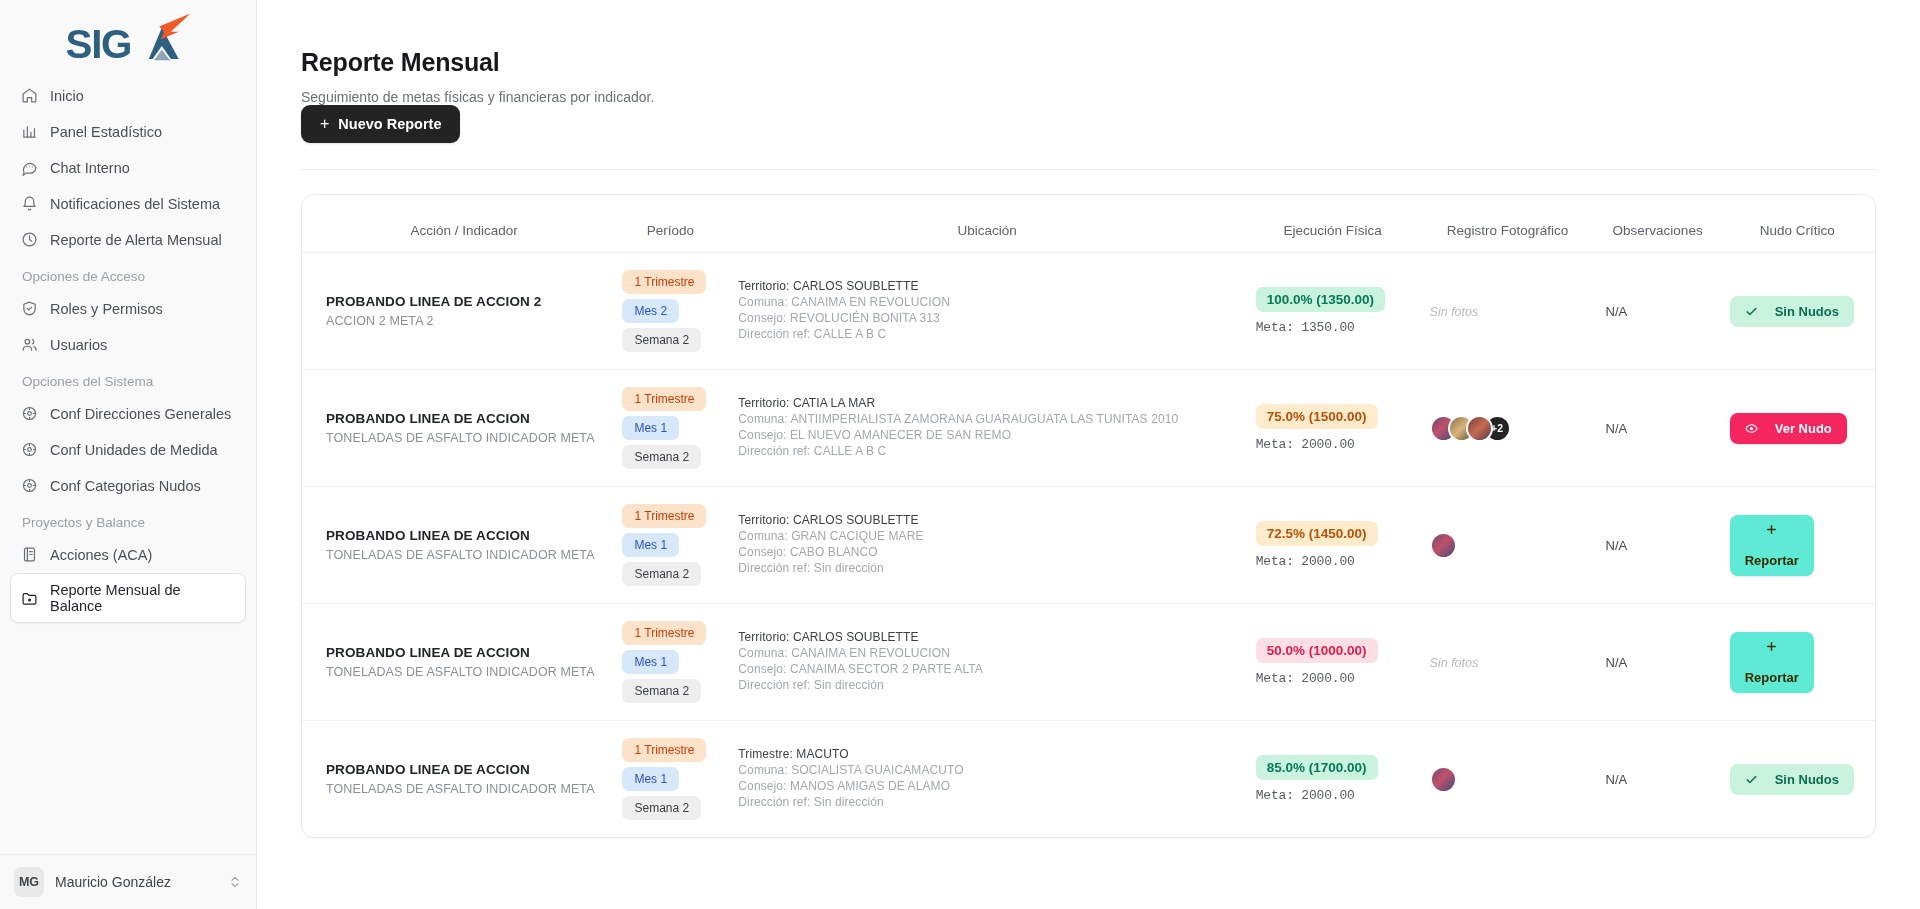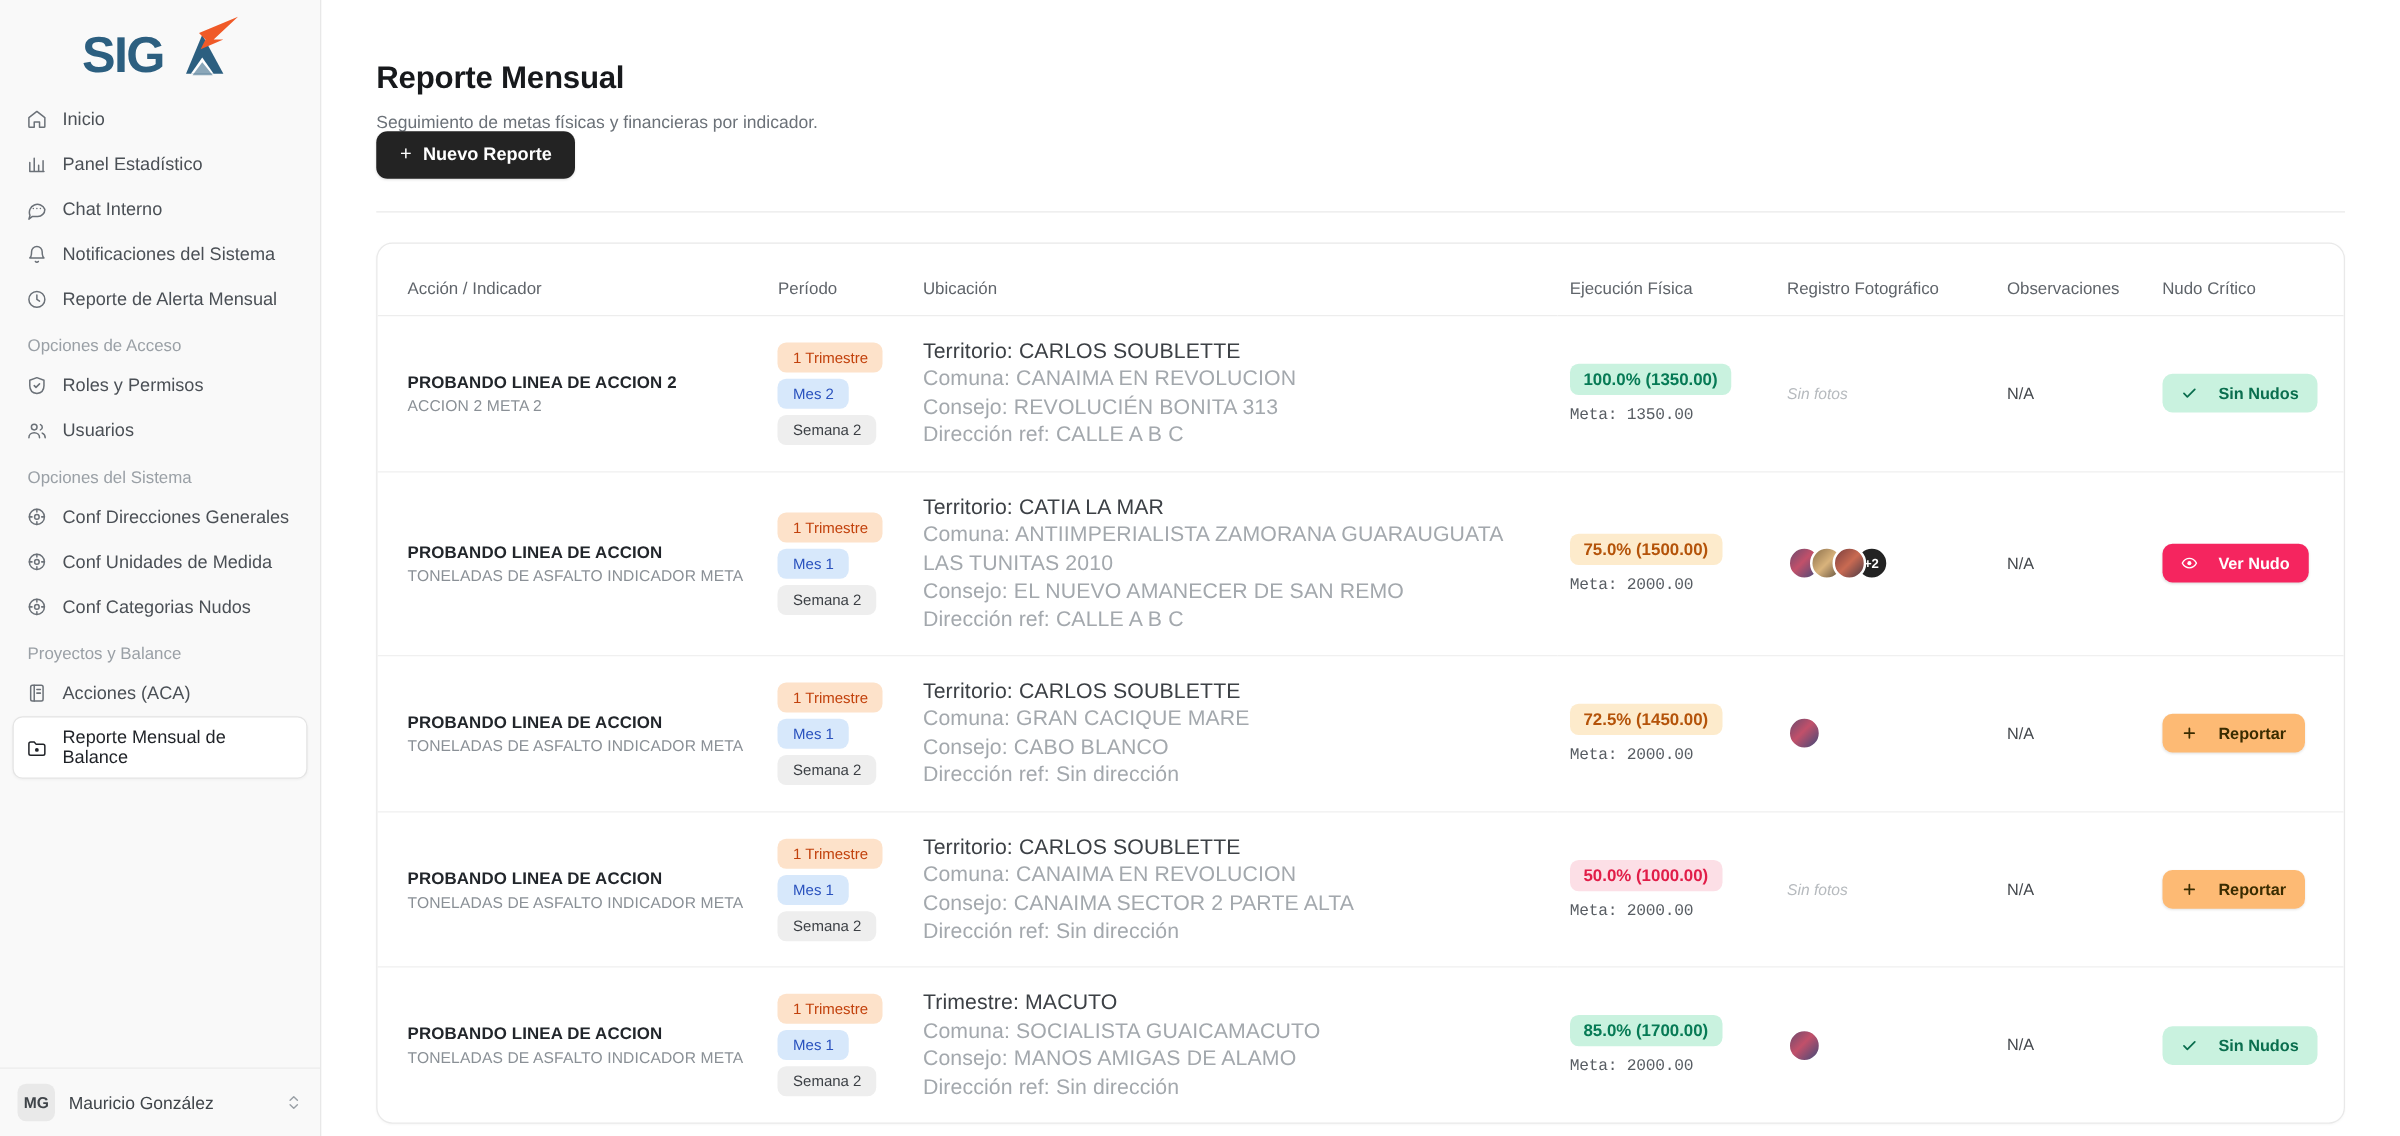--- a/index.html
+++ b/index.html
@@ -95,21 +95,21 @@
   .card {
     margin: 24px 6px 0 6px;
     border: 1px solid #e9e9e9;
     border-radius: 13px;
     background: #fff;
     box-shadow: 0 1px 2px rgba(0,0,0,.03);
     overflow: hidden;
   }
   table { width: 100%; border-collapse: collapse; table-layout: fixed; }
   thead th {
-    text-align: left;
+    text-align: center;
     font-size: 13.5px; font-weight: 400; color: #5f646a;
     padding: 28px 10px 14px 10px;
     border-bottom: 1px solid #ededed;
     vertical-align: bottom;
   }
   thead th:first-child { padding-left: 24px; }
   tbody td {
     padding: 17px 10px;
     border-bottom: 1px solid #f0f0f0;
     vertical-align: middle;
@@ -130,21 +130,21 @@
 
   .badges { display: flex; flex-direction: column; gap: 5px; align-items: flex-start; }
   .badge {
     font-size: 12px; padding: 5px 12px; border-radius: 7px;
     display: inline-block; white-space: nowrap;
   }
   .b-trim { background: #fde2ca; color: #c2410c; }
   .b-mes  { background: #d7e8fb; color: #2a52be; }
   .b-sem  { background: #eeeeee; color: #3b3f44; }
 
-  .ubic-line { font-size: 17px; color: #a3a8ad; line-height: 1.32; letter-spacing: .1px; }
+  .ubic-line { font-size: 12px; color: #a3a8ad; line-height: 1.32; letter-spacing: .1px; }
   .ubic-line.first { color: #3c4045; font-weight: 400; }
 
   .pct {
     display: inline-block; font-size: 13.5px; font-weight: 600;
     padding: 5px 11px; border-radius: 7px;
   }
   .p-green { background: #c9f2df; color: #067a55; }
   .p-amber { background: #fdebcc; color: #b45309; }
   .p-red   { background: #fcdfe6; color: #e11d48; }
   .meta {
@@ -174,21 +174,21 @@
   .nudo-btn {
     border: none; border-radius: 8px; cursor: pointer;
     font-size: 13px; font-weight: 600;
     padding: 8px 15px;
     display: inline-flex; align-items: center; gap: 17px;
     font-family: "Liberation Sans", sans-serif;
     white-space: nowrap;
   }
   .n-ok     { background: #c9f2df; color: #0a6e4e; }
   .n-ver    { background: #f5255f; color: #ffffff; box-shadow: 0 1px 2px rgba(0,0,0,.12); }
-  .n-report { background: #fdba74; color: #3a2c00; box-shadow: 0 1px 2px rgba(0,0,0,.10); }
+  .n-report { background: #5eead4; color: #3a2c00; box-shadow: 0 1px 2px rgba(0,0,0,.10); flex-direction: column; }
   .nudo-btn svg { width: 13px; height: 13px; display:block; }
   .nudo-cell { text-align: left; }
 </style>
 </head>
 <body>
 
 <div class="app">
 
   <aside class="sidebar">
     <div class="logo-wrap">

